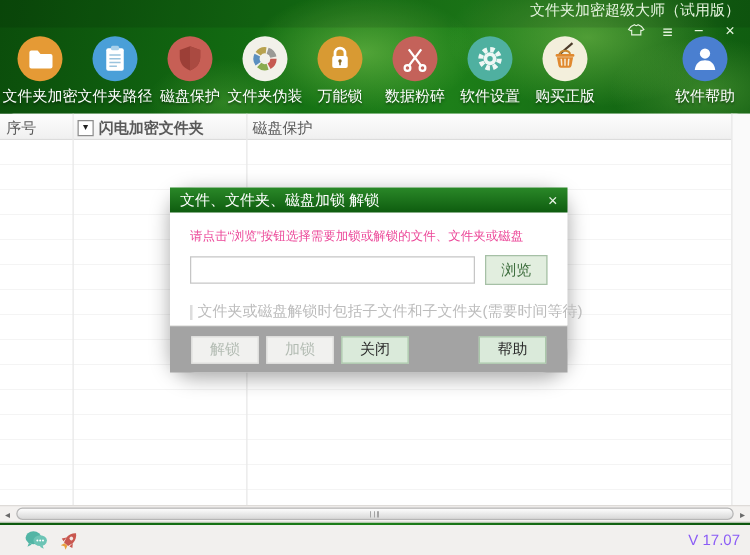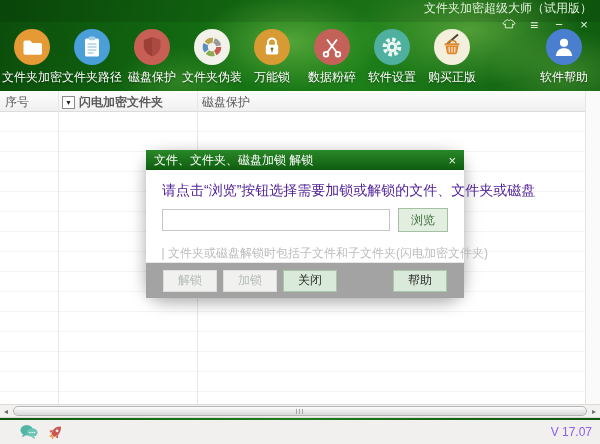--- a/index.html
+++ b/index.html
@@ -35,28 +35,28 @@
   .th-folder { left:62px; display:flex; align-items:center; gap:4px;font-weight:bold; }
   .th-path  { left:202px; }
   .filter-box { width:13px; height:13px; border:1px solid #8c8c8c; background:#fff; font-size:7px; color:#222;
                 display:inline-flex; align-items:center; justify-content:center; line-height:1; }
   .table-body { position:absolute; left:0; top:21px; right:0; bottom:0;
                 background:repeating-linear-gradient(to bottom, #fff 0 19px, #f4f4f4 19px 20px); }
   .vline { position:absolute; top:0; bottom:0; width:1px; background:#e7e7e7; }
   .vline.v1 { left:58px; } .vline.v2 { left:197px; }
   .vscroll-strip { position:absolute; top:0; bottom:0; right:0; width:15px; background:#fafafa; border-left:1px solid #e6e6e6; }
   
-  .dialog { position:absolute; left:146px; top:150px; width:318px; height:148px; background:#fff;
+  .dialog { position:absolute; left:136px; top:150px; width:318px; height:148px; background:#fff;
             box-shadow:0 4px 16px rgba(0,0,0,.35); display:flex; flex-direction:column;border-radius:20px; }
   .dialog-titlebar { height:20px; flex:0 0 20px; background:linear-gradient(to bottom,#2a8828,#0e5c0f);
                      display:flex; align-items:center; padding:0 8px; }
   .dialog-title { color:#fff; font-size:12px; }
   .dialog-close { margin-left:auto; color:#eaf5e8; font-size:13px; line-height:13px; cursor:default; }
   .dialog-body { padding:12px 16px 0 16px; }
-  .instruction { font-size:14px; color:#4c1d95; white-space:nowrap; }
+  .instruction { font-size:10px; color:#ec4899; white-space:nowrap; }
   .input-row { display:flex; margin-top:8px; align-items:center; }
   .path-input { flex:1; height:22px; border:1px solid #c6c6c6; background:#fff; font-size:12px; padding:0 4px; outline:none; }
   .browse-btn { width:50px; height:24px; margin-left:8px; background:#e2eedf; border:1px solid #a6c0a6;
                 font-size:12px; color:#3f6f3f; cursor:default; }
   .checkbox-row { display:flex; align-items:center; margin-top:13px; gap:4px; }
   .checkbox { width:12px; height:12px; border:1px solid #ddd; background:#fbfbfb; }
   .checkbox-label { font-size:12px; color:#bcbcbc; white-space:nowrap; }
   .dialog-footer { margin-top:auto; height:38px; background:#a3a3a3; border-top:1px solid #e8e8e6;
                    display:flex; align-items:center; padding:0 17px; gap:6px; }
   .dlg-btn { width:54px; height:22px; font-size:12px; cursor:default; }
@@ -227,21 +227,21 @@
     <span class="dialog-close">×</span>
   </div>
   <div class="dialog-body">
     <div class="instruction">请点击“浏览”按钮选择需要加锁或解锁的文件、文件夹或磁盘</div>
     <div class="input-row">
       <input class="path-input" type="text" value="" style="">
       <button class="browse-btn">浏览</button>
     </div>
     <div class="checkbox-row">
       <span class="checkbox"></span>
-      <span class="checkbox-label">文件夹或磁盘解锁时包括子文件和子文件夹(闪电加密文件夹)</span>
+      <span class="checkbox-label">文件夹或磁盘解锁时包括子文件和子文件夹(需要时间等待)</span>
     </div>
   </div>
   <div class="dialog-footer">
     <button class="dlg-btn disabled">解锁</button>
     <button class="dlg-btn disabled">加锁</button>
     <button class="dlg-btn enabled">关闭</button>
     <button class="dlg-btn enabled help-btn">帮助</button>
   </div>
 </div>
 

